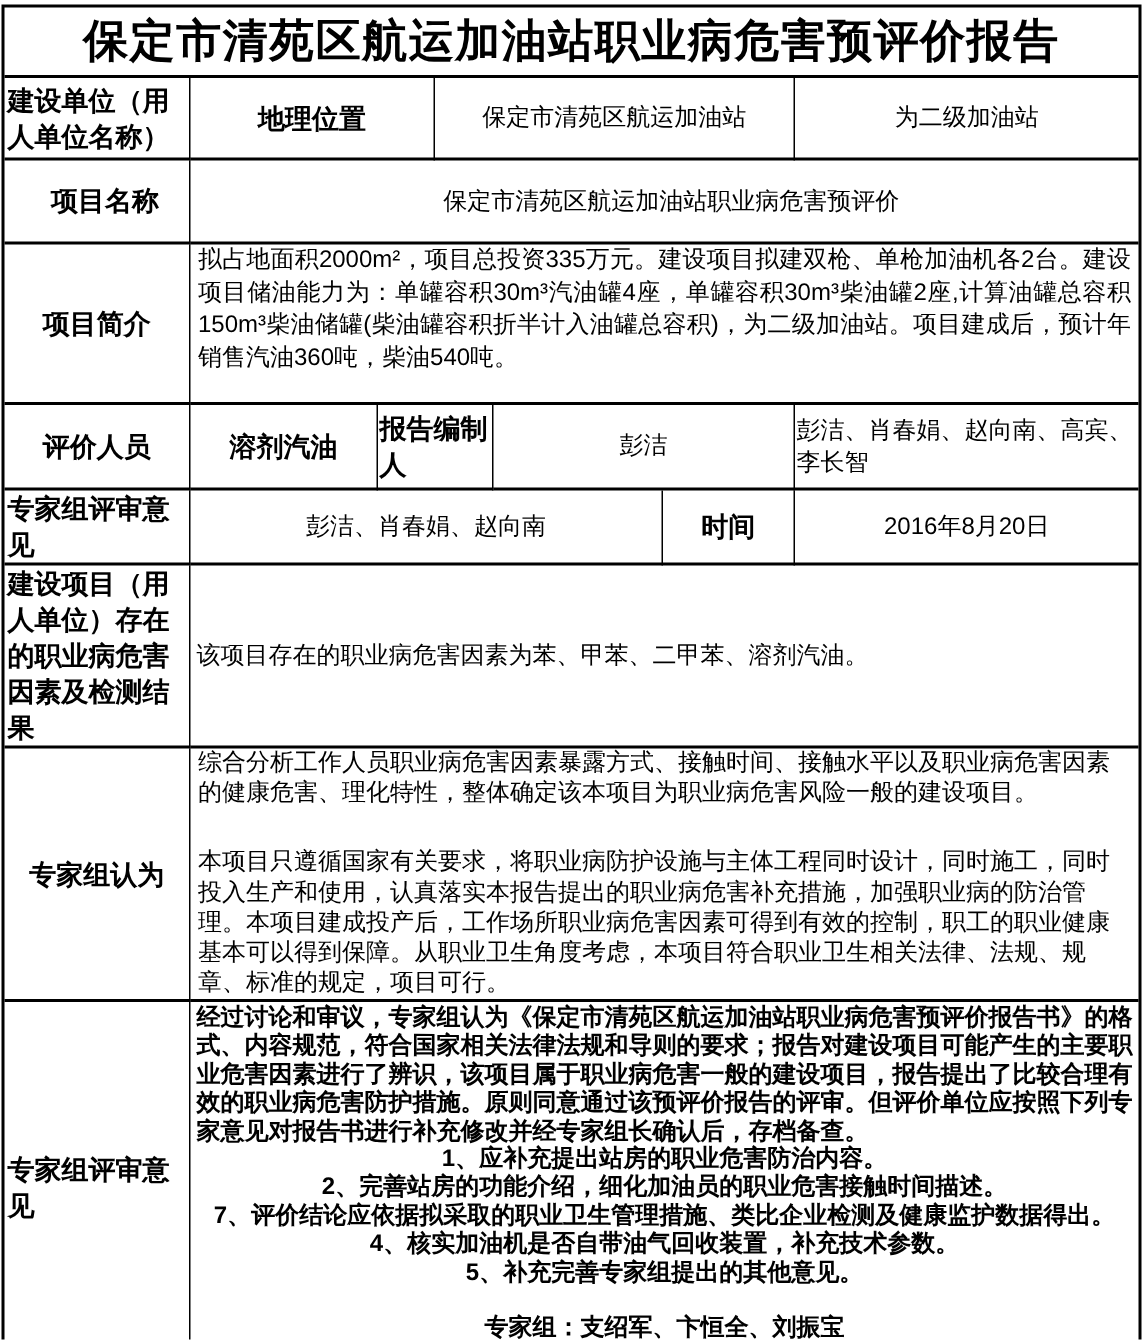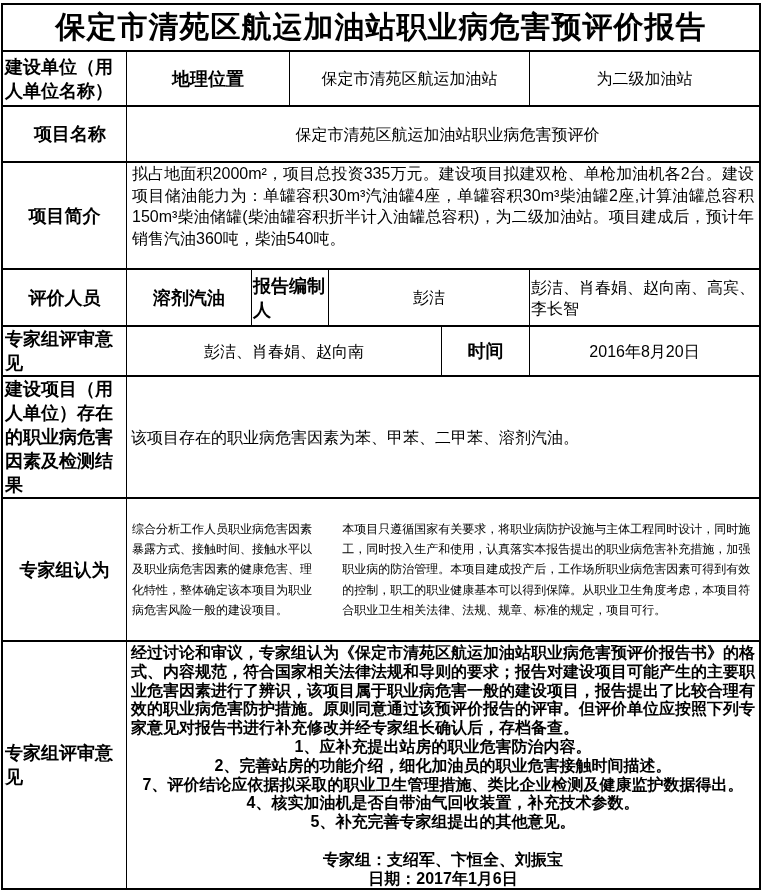--- a/index.html
+++ b/index.html
@@ -80,24 +80,24 @@
   .h-r8 .cell { min-height: 246px; }
 
   .profile-text {
     display: flex;
     flex-direction: column;
     justify-content: center;
     line-height: 21.5px;
   }
   .conclusion-text {
     display: flex;
-    flex-direction: row;
+    flex-direction: column;
     justify-content: center;
     line-height: 20.2px;
-    font-size: 12px;
+    font-size: 16px;
     padding: 0 5px;
     gap: 26px;
   }
   .expert-text {
     display: flex;
     flex-direction: column;
     justify-content: flex-start;
     padding-top: 2px;
     line-height: 18.8px;
     font-size: 16px;

